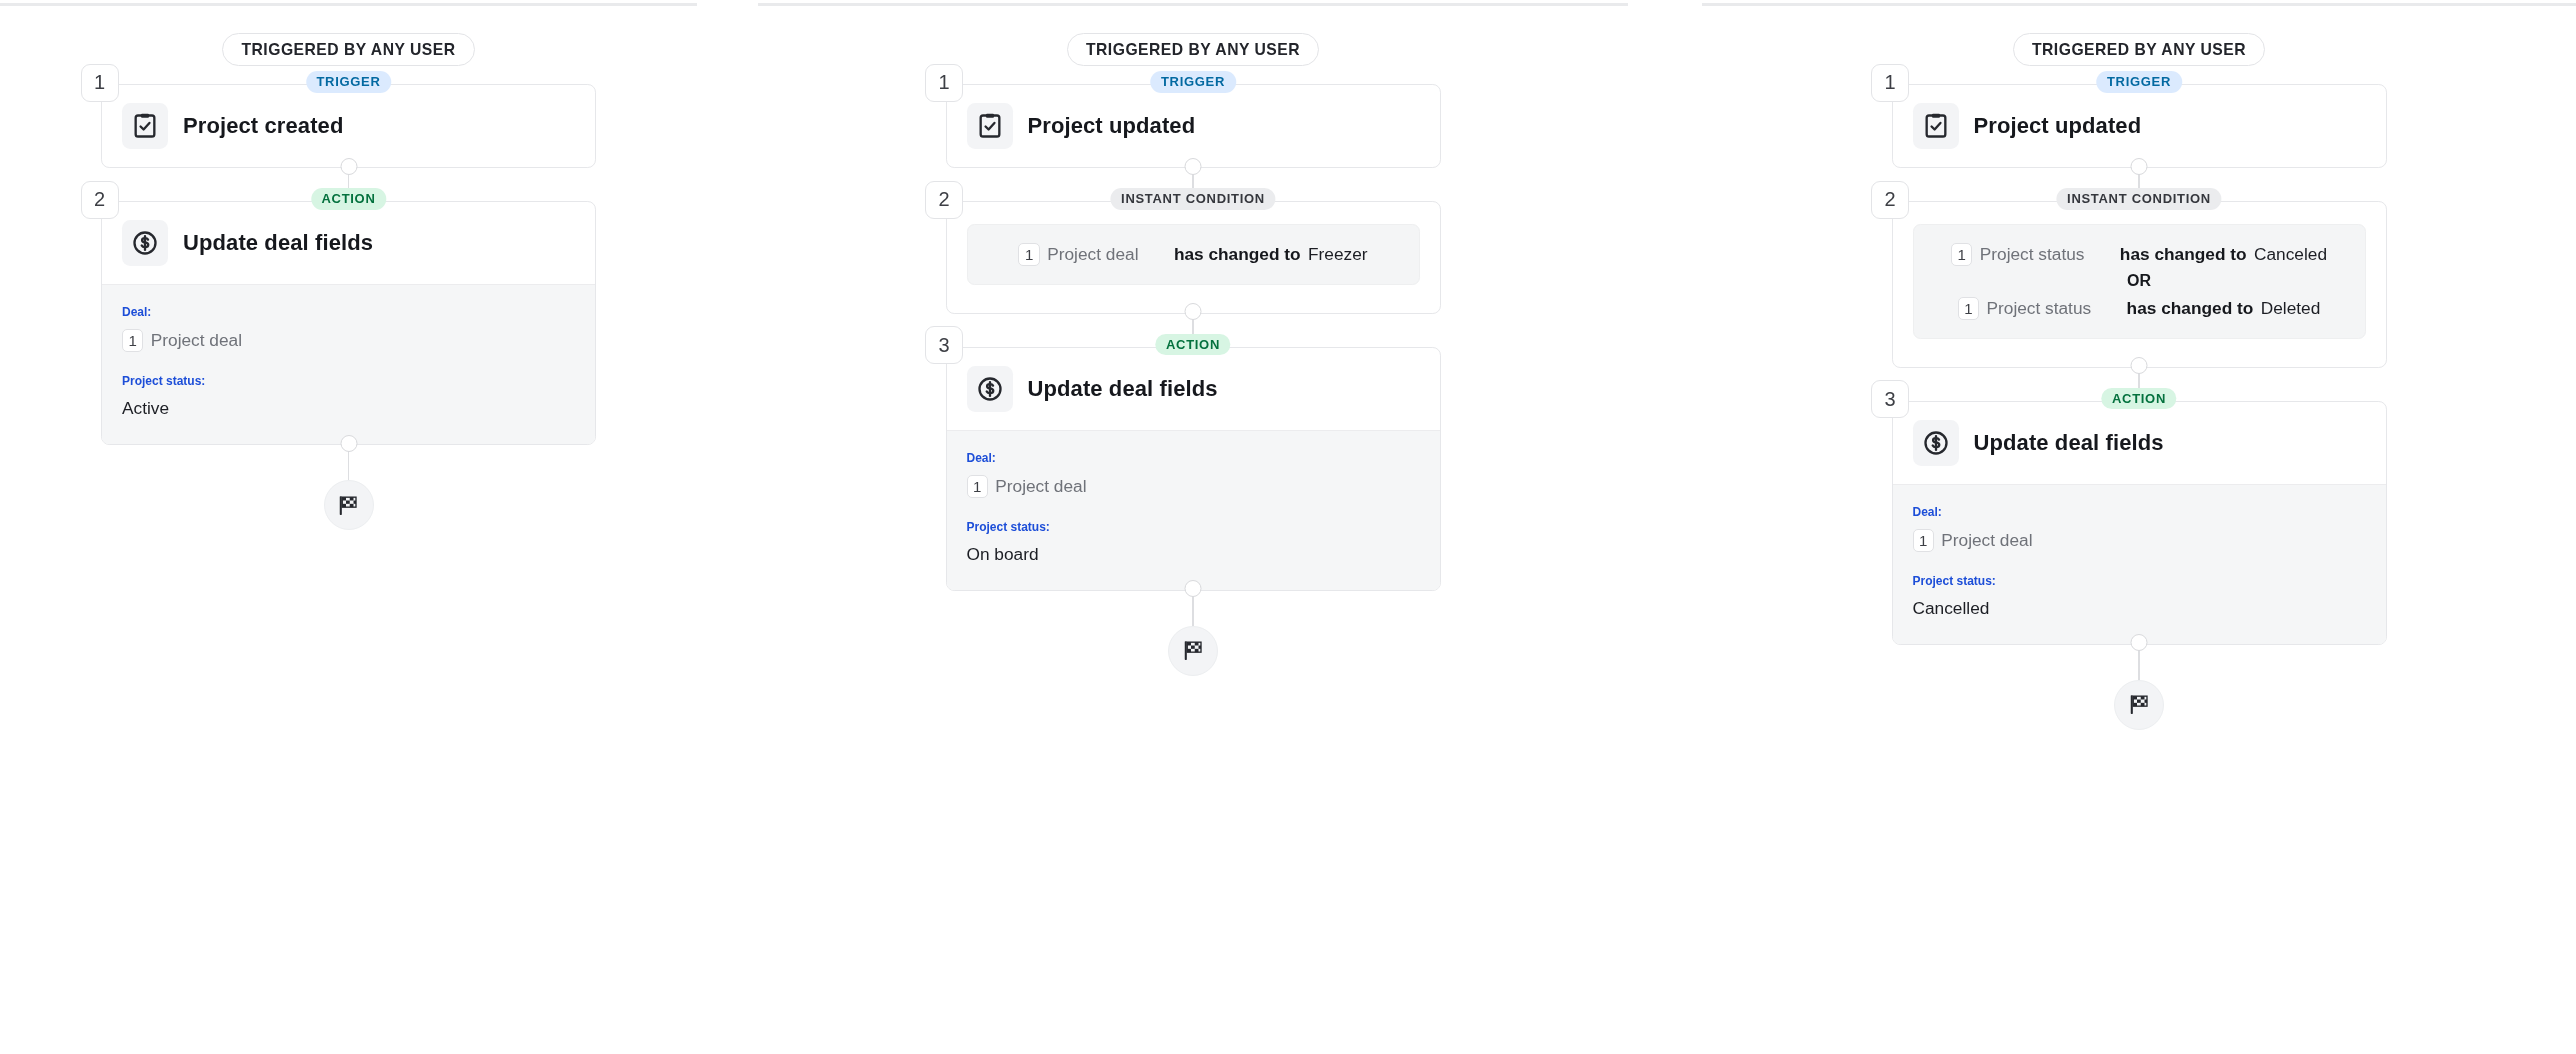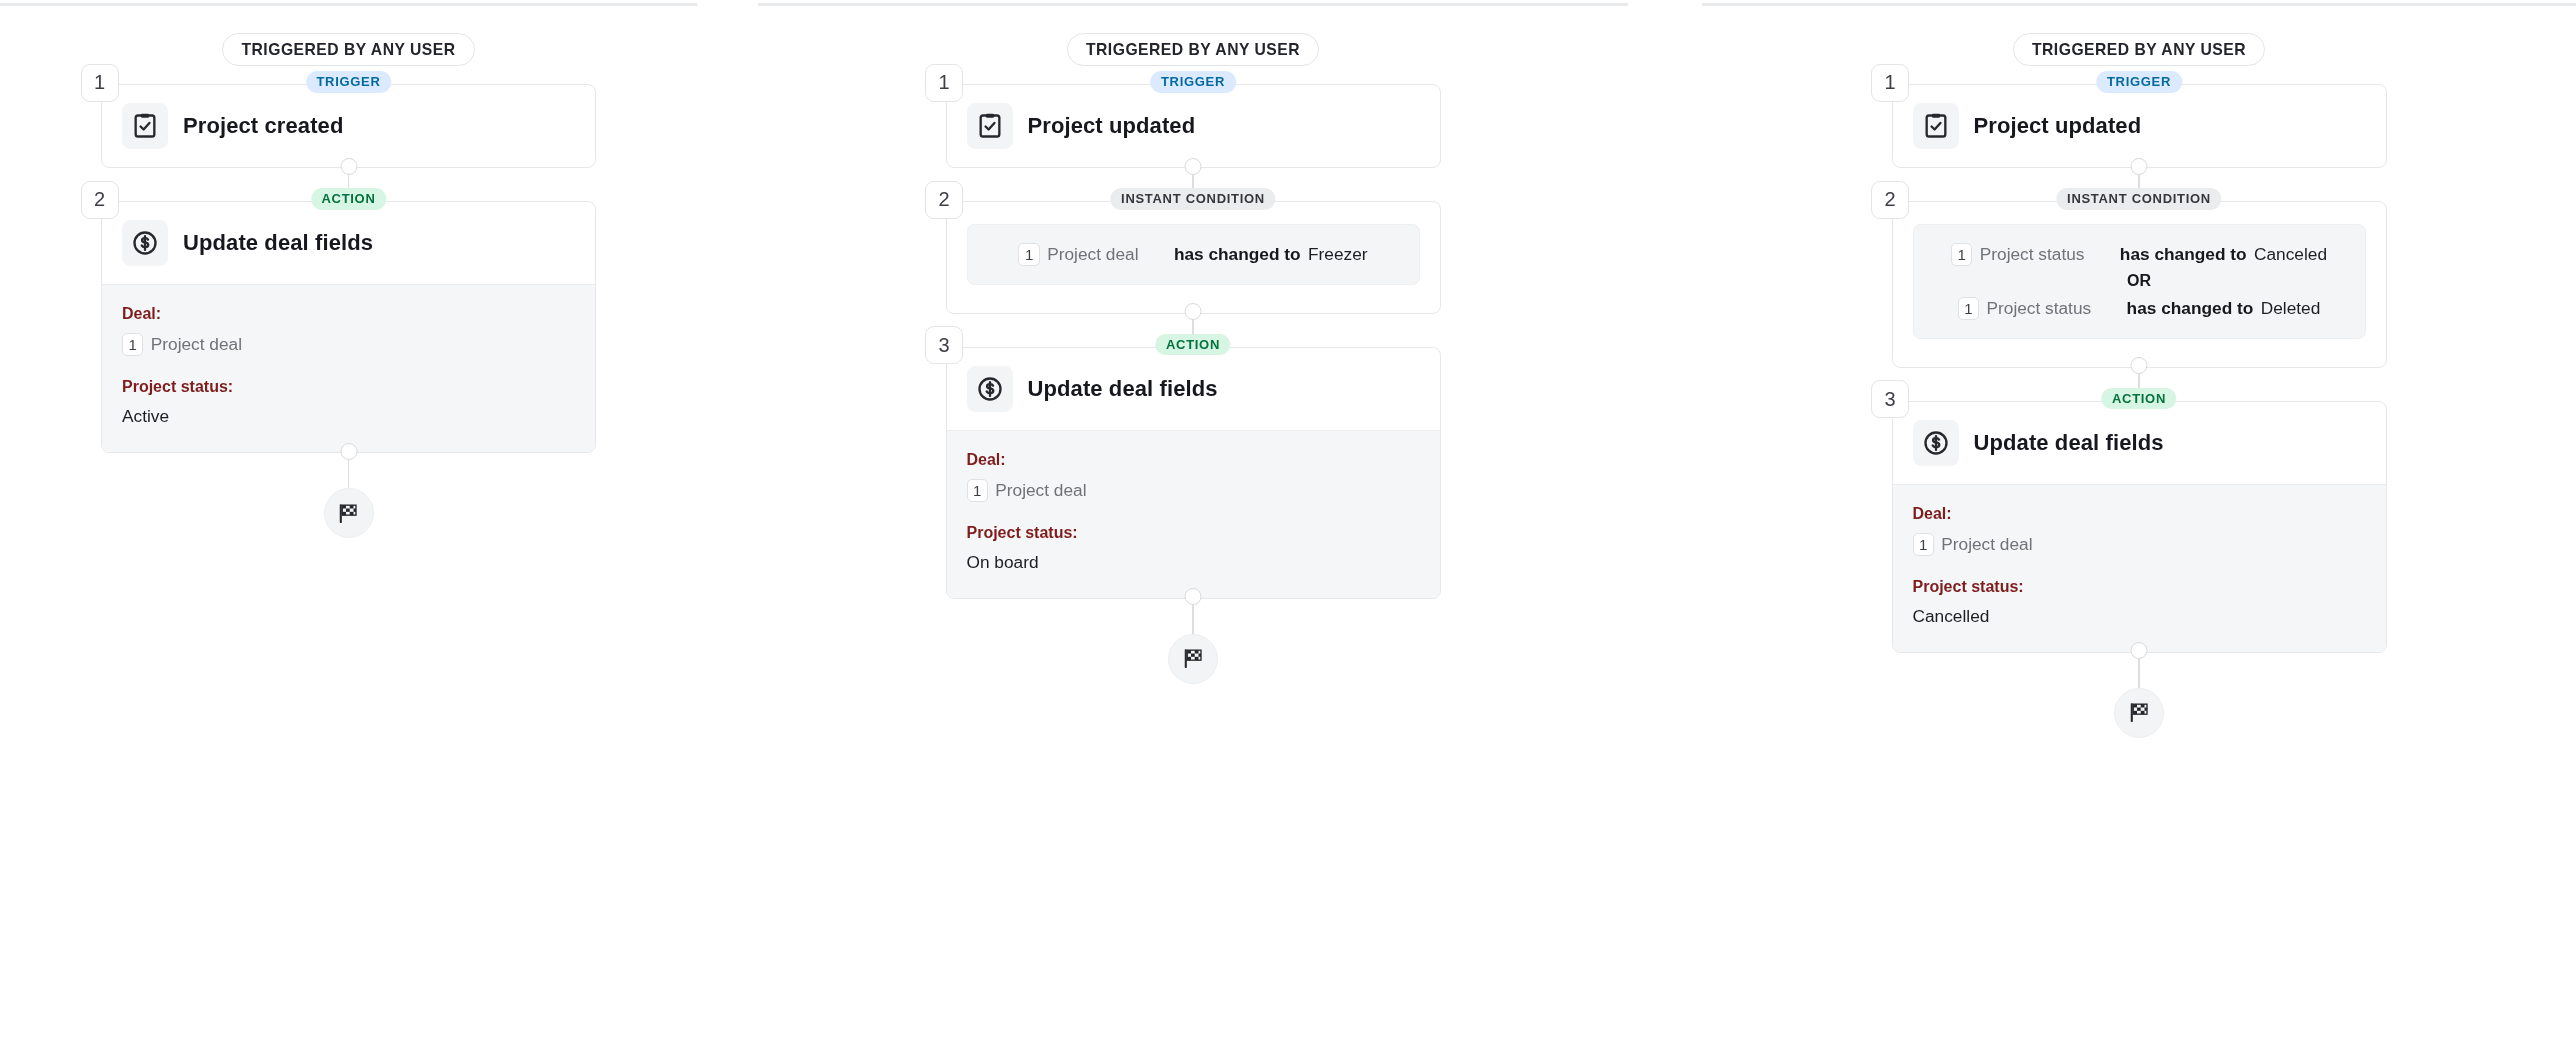--- a/index.html
+++ b/index.html
@@ -152,23 +152,23 @@
   }
 
   
   .card-body {
     background: #f5f6f7;
     border-top: 1.6px solid #ececee;
     border-radius: 0 0 6.6px 6.6px;
     padding: 20px 20px 25px 20px;
   }
   .field-label {
-    font-size: 16px;
+    font-size: 12px;
     font-weight: bold;
-    color: #7f1d1d;
+    color: #1d4ed8;
     margin-bottom: 10px;
   }
   .field-value {
     font-size: 17.3px;
     color: #1c1e24;
     display: flex;
     align-items: center;
     gap: 7.4px;
   }
   .field-value.muted { color: #6f7279; }

